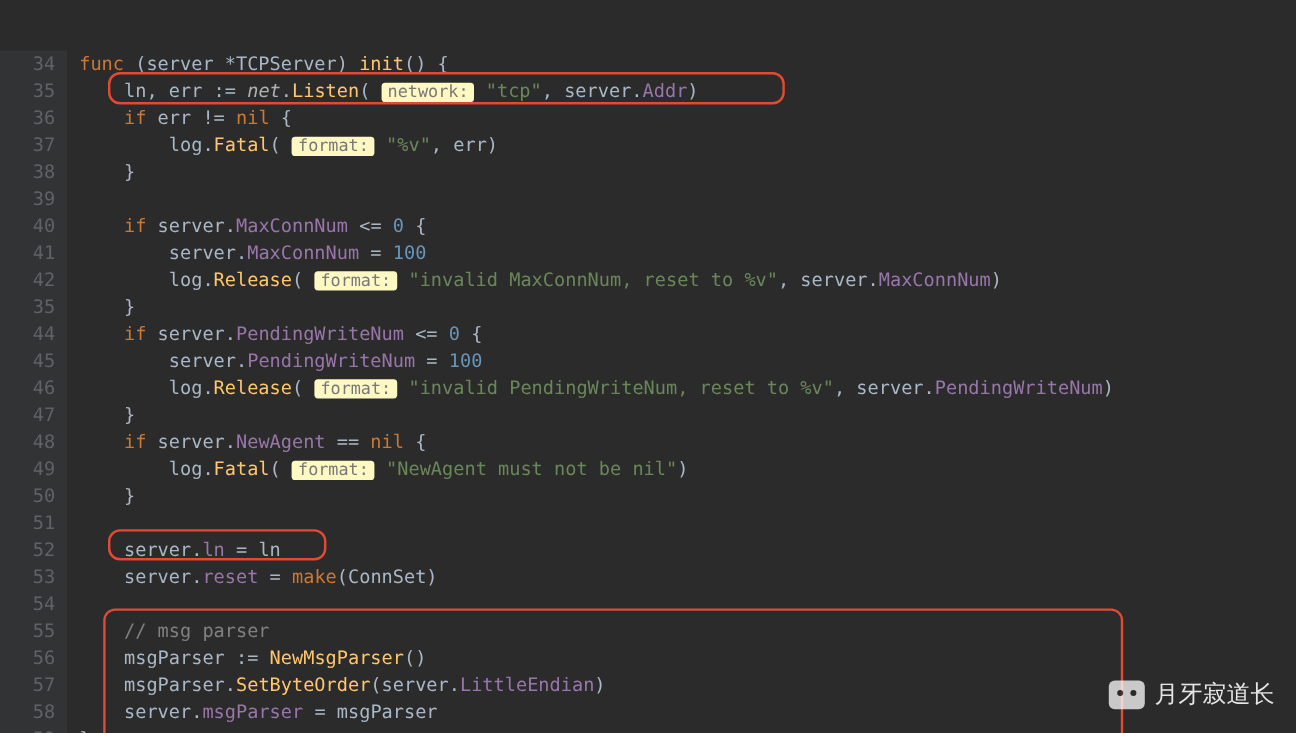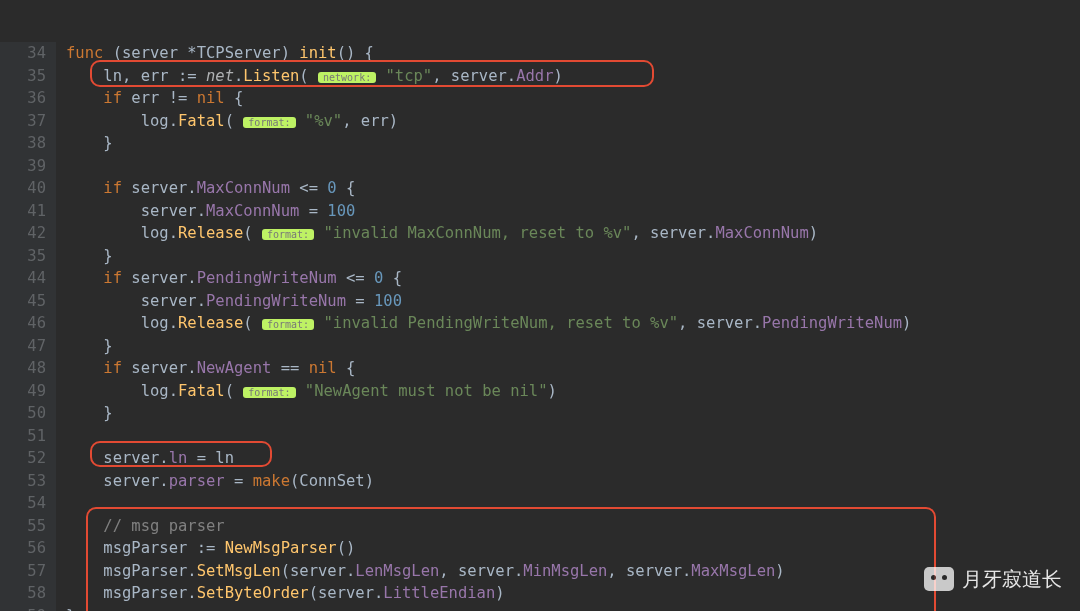--- a/index.html
+++ b/index.html
@@ -34,21 +34,21 @@
   }
   .code .line { height: 22.5px; white-space: pre; position: relative; }
   .kw   { color: #cc7832; }          
   .fn   { color: #ffc66d; }          
   .id   { color: #a9b7c6; }
   .fld  { color: #9876aa; }          
   .str  { color: #6a8759; }          
   .num  { color: #6897bb; }          
   .cmt  { color: #808080; }
   .nilc { color: #cc7832; }
-  .hint { color: #787878; background: #bef264; padding: 0 5px; border-radius: 3px; font-size: 10px; }
+  .hint { color: #787878; background: #fef9c3; padding: 0 5px; border-radius: 3px; font-size: 14px; }
   .pkg  { color: #afb1b3; font-style: italic; }
 
   
   .box {
     position: absolute;
     border: 2px solid #e24a33;
     border-radius: 10px;
     pointer-events: none;
     z-index: 50;
   }
@@ -136,26 +136,26 @@
     <div class="line">    <span class="id">}</span></div>
     <div class="line">    <span class="kw">if </span><span class="id">server.</span><span class="fld">PendingWriteNum</span><span class="id"> &lt;= </span><span class="num">0</span><span class="id"> {</span></div>
     <div class="line">        <span class="id">server.</span><span class="fld">PendingWriteNum</span><span class="id"> = </span><span class="num">100</span></div>
     <div class="line">        <span class="id">log.</span><span class="fn">Release</span><span class="id">(</span> <span class="hint">format:</span><span> </span><span class="str">"invalid PendingWriteNum, reset to %v"</span><span class="id">, server.</span><span class="fld">PendingWriteNum</span><span class="id">)</span></div>
     <div class="line">    <span class="id">}</span></div>
     <div class="line">    <span class="kw">if </span><span class="id">server.</span><span class="fld">NewAgent</span><span class="id"> == </span><span class="nilc">nil</span><span class="id"> {</span></div>
     <div class="line">        <span class="id">log.</span><span class="fn">Fatal</span><span class="id">(</span> <span class="hint">format:</span><span> </span><span class="str">"NewAgent must not be nil"</span><span class="id">)</span></div>
     <div class="line">    <span class="id">}</span></div>
     <div class="line"></div>
     <div class="line">    <span class="id">server.</span><span class="fld">ln</span><span class="id"> = ln</span></div>
-    <div class="line">    <span class="id">server.</span><span class="fld">parser</span><span class="id"> = </span><span class="kw">make</span><span class="id">(ConnSet)</span></div>
+    <div class="line">    <span class="id">server.</span><span class="fld">reset</span><span class="id"> = </span><span class="kw">make</span><span class="id">(ConnSet)</span></div>
     <div class="line"></div>
     <div class="line">    <span class="cmt">// msg parser</span></div>
     <div class="line">    <span class="id">msgParser := </span><span class="fn">NewMsgParser</span><span class="id">()</span></div>
-    <div class="line">    <span class="id">msgParser.</span><span class="fn">SetMsgLen</span><span class="id">(server.</span><span class="fld">LenMsgLen</span><span class="id">, server.</span><span class="fld">MinMsgLen</span><span class="id">, server.</span><span class="fld">MaxMsgLen</span><span class="id">)</span></div>
     <div class="line">    <span class="id">msgParser.</span><span class="fn">SetByteOrder</span><span class="id">(server.</span><span class="fld">LittleEndian</span><span class="id">)</span></div>
+    <div class="line">    <span class="id">server.</span><span class="fld">msgParser</span><span class="id"> = msgParser</span></div>
     <div class="line"><span class="id">}</span></div>
   </div>
 </div>
 
 <div class="wm">
   <span class="wm-icon"></span>
   <span>月牙寂道长</span>
 </div>
 
 </body></html>

